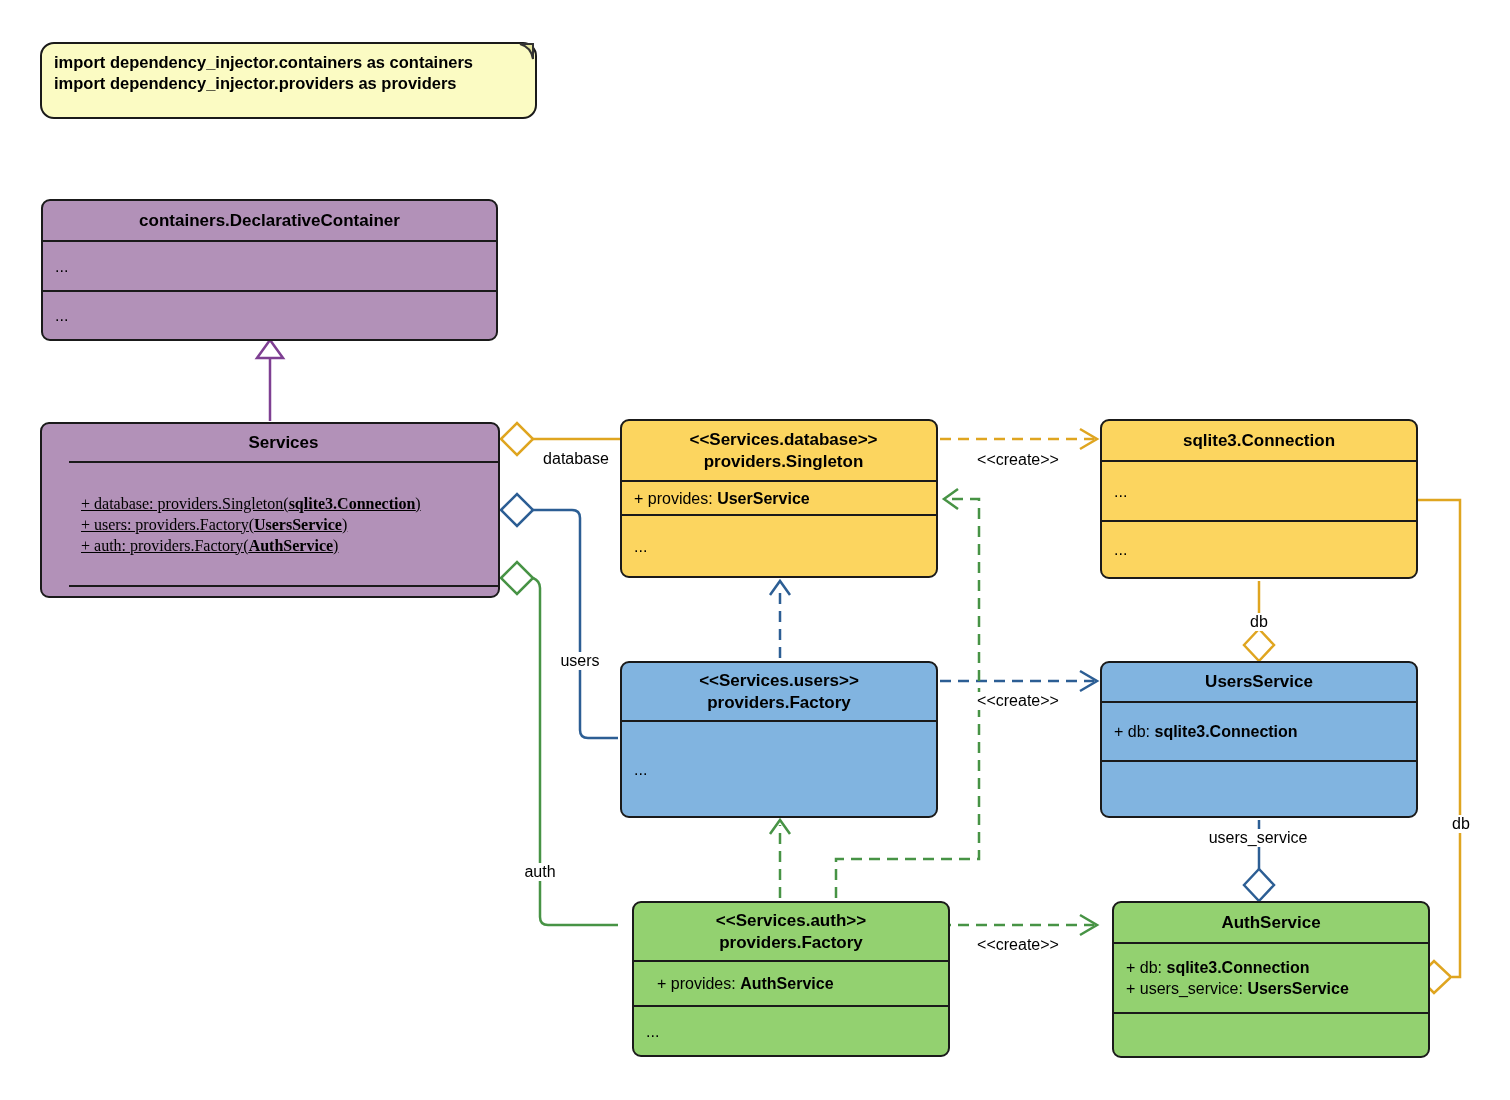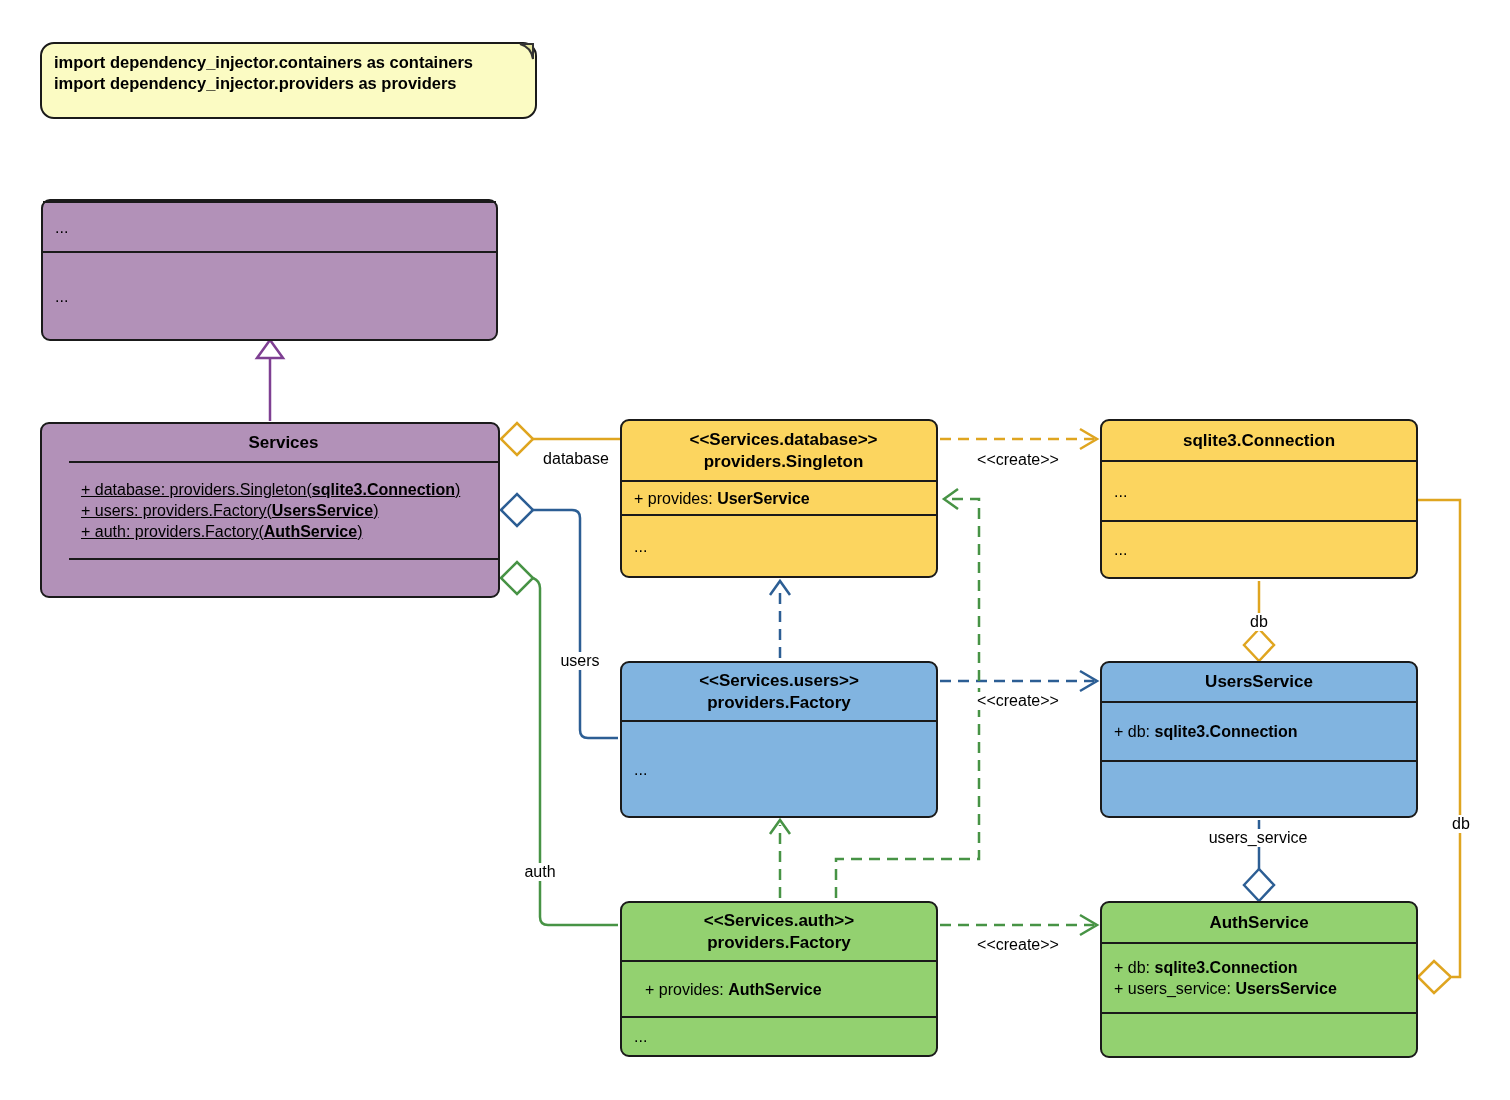--- a/index.html
+++ b/index.html
@@ -12,21 +12,21 @@
 
   
   .uml-box {
     position:absolute; box-sizing:border-box;
     border:2.5px solid #1a1a1a; border-radius:9px;
     display:flex; flex-direction:column;
   }
   .fill-purple { background:#B291B8; }
   .fill-gold   { background:#FCD55F; }
   .fill-blue   { background:#81B4E0; }
-  .fill-green  { background:#93D170; }
+  .fill-green  { background:#93D170;margin-left:12px; }
 
   .uml-title {
     display:flex; flex-direction:column; align-items:center; justify-content:center;
     font-weight:bold; font-size:17px; line-height:22px; text-align:center;
     flex:0 0 auto;
   }
   .uml-sec {
     border-top:2px solid #1a1a1a;
     display:flex; flex-direction:column; justify-content:center;
     padding:4px 12px; font-size:16px; line-height:21px;
@@ -111,31 +111,32 @@
 
   <div class="uml-note" style="left:40px; top:42px; width:497px; height:77px;">
     <div>import dependency_injector.containers as containers</div>
     <div>import dependency_injector.providers as providers</div>
     <svg class="note-fold" width="18" height="18" viewBox="0 0 18 18">
       <path d="M2,1 Q13,4 15,16 L15,1 Z" fill="#E8E89F" stroke="#333333" stroke-width="2"></path>
     </svg>
   </div>
 
   <div class="uml-box fill-purple" style="left:41px; top:199px; width:457px; height:142px;">
+    <div class="uml-title" style="height:39px;">containers.DeclarativeContainer</div>
     <div class="uml-sec" style="height:50px;">
       <span>...</span>
     </div>
     <div class="uml-sec grow">
       <span>...</span>
     </div>
   </div>
 
   <div class="uml-box fill-purple" style="left:40px; top:422px; width:460px; height:176px;padding-left:27px;">
     <div class="uml-title" style="height:37px;">Services</div>
-    <div class="uml-sec" style="height:97px;">
+    <div class="uml-sec" style="height:124px;font-family:Liberation Serif, serif;">
       <span class="attr-line underlined"><span>+ database: providers.Singleton(</span><b>sqlite3.Connection</b><span>)</span></span>
       <span class="attr-line underlined"><span>+ users: providers.Factory(</span><b>UsersService</b><span>)</span></span>
       <span class="attr-line underlined"><span>+ auth: providers.Factory(</span><b>AuthService</b><span>)</span></span>
     </div>
     <div class="uml-sec grow"></div>
   </div>
 
   <div class="uml-box fill-gold" style="left:620px; top:419px; width:318px; height:159px;">
     <div class="uml-title" style="height:59px;padding-left:9px;">
       <span>&lt;&lt;Services.database&gt;&gt;</span>
@@ -175,21 +176,21 @@
       <span class="attr-line"><span>+ db: </span><b>sqlite3.Connection</b></span>
     </div>
     <div class="uml-sec grow"></div>
   </div>
 
   <div class="uml-box fill-green" style="left:620px; top:901px; width:318px; height:156px;">
     <div class="uml-title" style="height:57px;">
       <span>&lt;&lt;Services.auth&gt;&gt;</span>
       <span>providers.Factory</span>
     </div>
-    <div class="uml-sec" style="height:56px;padding-left:23px;">
+    <div class="uml-sec" style="height:45px;padding-left:23px;">
       <span class="attr-line"><span>+ provides: </span><b>AuthService</b></span>
     </div>
     <div class="uml-sec grow">
       <span>...</span>
     </div>
   </div>
 
   <div class="uml-box fill-green" style="left:1100px; top:901px; width:318px; height:157px;">
     <div class="uml-title" style="height:39px;">AuthService</div>
     <div class="uml-sec" style="height:70px;">

